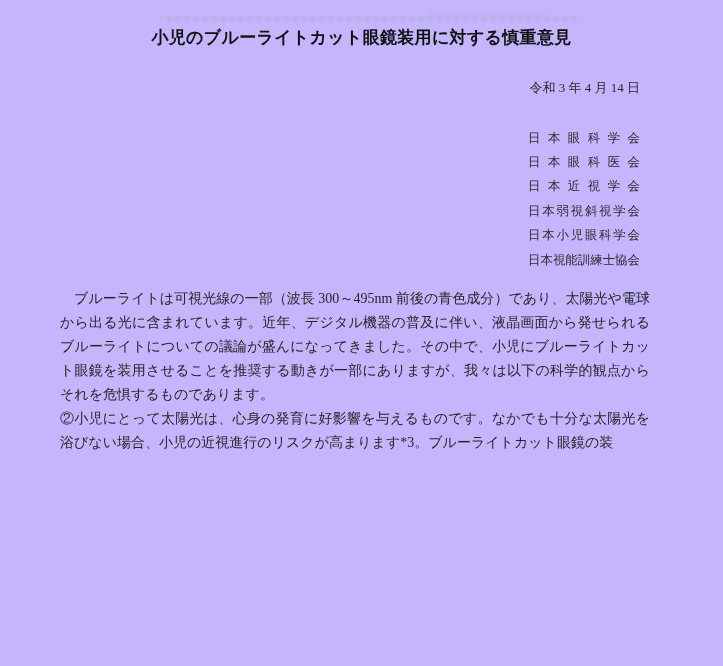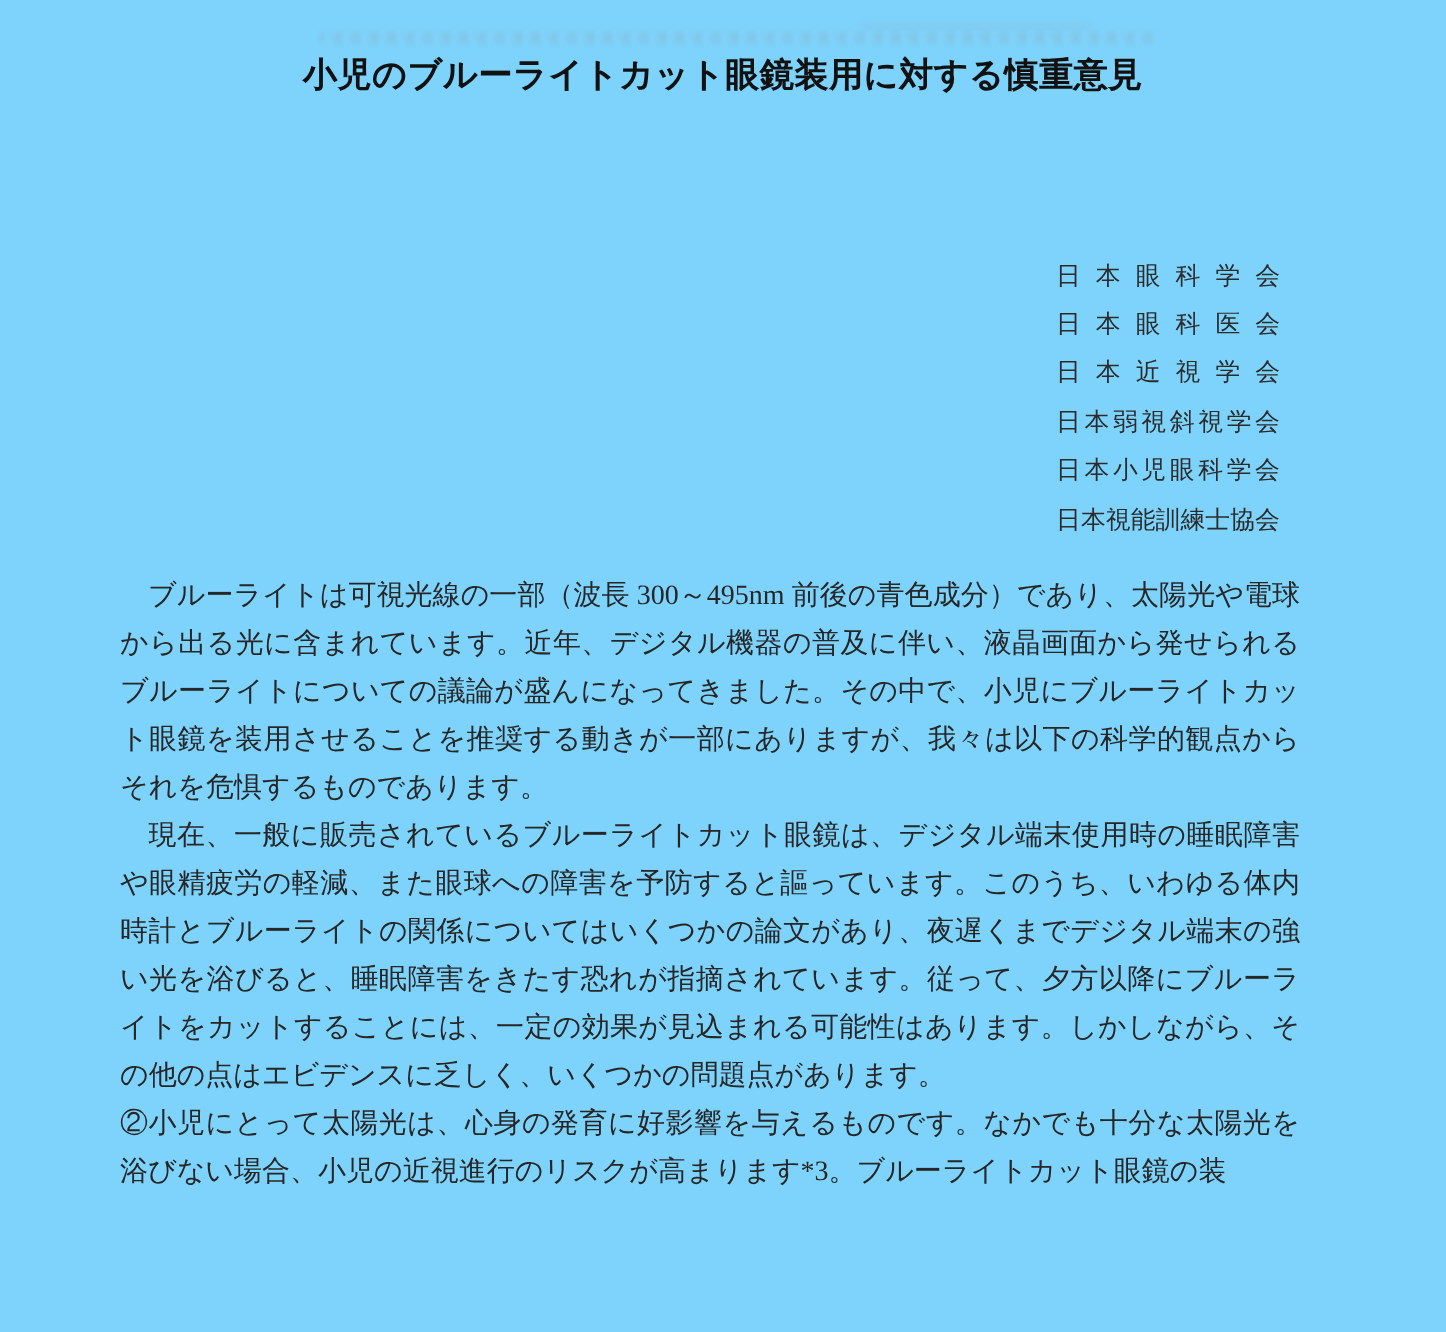--- a/index.html
+++ b/index.html
@@ -1,20 +1,20 @@
 <!DOCTYPE html>
 <html lang="ja"><head>
 <meta charset="utf-8">
 <style>
   html, body { margin: 0; padding: 0; background: #ffffff; }
   .page {
     position: relative;
     width: 723px;
     height: 666px;
-    background: #7dd3fc;
+    background: #c4b5fd;
     overflow: hidden;
     font-family: "Liberation Serif", serif;
     color: #262626;
   }
   
   .artifact {
     position: absolute;
     left: 160px; top: 16px;
     width: 420px; height: 6px;
     background: repeating-linear-gradient(90deg,
@@ -83,20 +83,21 @@
 </head>
 <body>
 
 <div class="page">
 
   <div class="artifact2"></div>
   <div class="artifact"></div>
 
   <div class="title">小児のブルーライトカット眼鏡装用に対する慎重意見</div>
 
+  <div class="date-line">令和 3 年 4 月 14 日</div>
 
   <div class="signatories">
     <div class="signatory">
         <span>日</span>
         <span>本</span>
         <span>眼</span>
         <span>科</span>
         <span>学</span>
         <span>会</span>
       </div>
@@ -144,17 +145,16 @@
         <span>訓</span>
         <span>練</span>
         <span>士</span>
         <span>協</span>
         <span>会</span>
       </div>
   </div>
 
   <div class="body-text">
     <p>　ブルーライトは可視光線の一部（波長 300～495nm 前後の青色成分）であり、太陽光や電球から出る光に含まれています。近年、デジタル機器の普及に伴い、液晶画面から発せられるブルーライトについての議論が盛んになってきました。その中で、小児にブルーライトカット眼鏡を装用させることを推奨する動きが一部にありますが、我々は以下の科学的観点からそれを危惧するものであります。</p>
-    <p>　現在、一般に販売されているブルーライトカット眼鏡は、デジタル端末使用時の睡眠障害や眼精疲労の軽減、また眼球への障害を予防すると謳っています。このうち、いわゆる体内時計とブルーライトの関係についてはいくつかの論文があり、夜遅くまでデジタル端末の強い光を浴びると、睡眠障害をきたす恐れが指摘されています。従って、夕方以降にブルーライトをカットすることには、一定の効果が見込まれる可能性はあります。しかしながら、その他の点はエビデンスに乏しく、いくつかの問題点があります。</p>
     <p>②小児にとって太陽光は、心身の発育に好影響を与えるものです。なかでも十分な太陽光を浴びない場合、小児の近視進行のリスクが高まります*3。ブルーライトカット眼鏡の装</p>
   </div>
 
 </div>
 
 </body></html>

